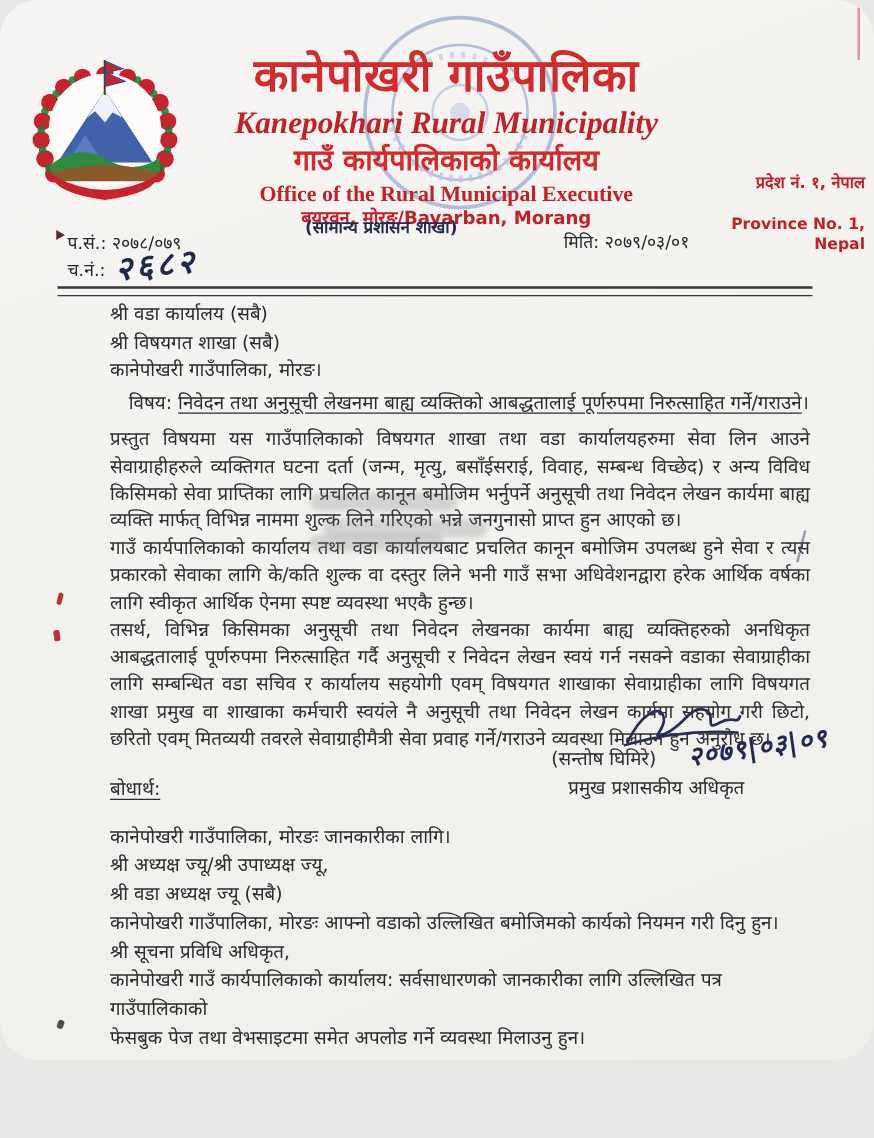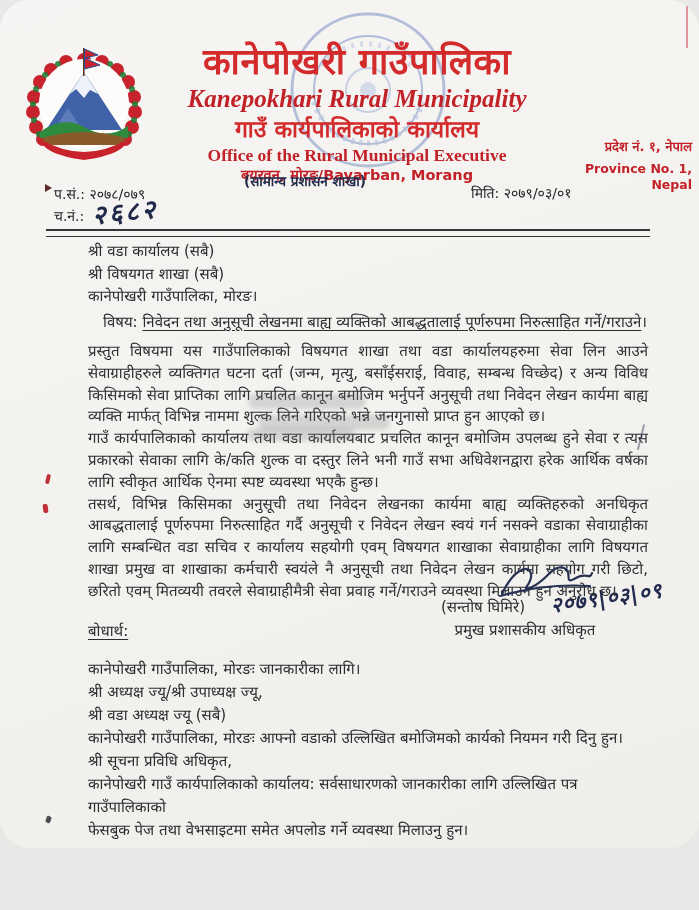--- a/index.html
+++ b/index.html
@@ -14,25 +14,25 @@
   .seal-watermark{position:absolute;left:284px;top:6px;width:168px;height:170px;z-index:1;opacity:.55;}
   .header-center{position:absolute;left:118px;top:40px;width:478px;text-align:center;z-index:3;}
   .t1{font-size:36px;font-weight:bold;color:#d32b2c;line-height:44px;letter-spacing:.5px;}
   .t2{font-family:"Liberation Serif",serif;font-size:25px;font-weight:bold;color:#c22128;line-height:29px;font-style:italic;}
   .t3{font-size:23px;font-weight:bold;color:#d32b2c;line-height:32px;}
   .t4{font-family:"Liberation Serif",serif;font-size:17.5px;font-weight:bold;color:#c22128;line-height:21px;}
   .t5{font-size:14.5px;font-weight:bold;color:#c22128;line-height:19px;}
   .branch-stamp{position:absolute;left:244px;top:172px;font-size:13.5px;font-weight:600;color:#232c4c;z-index:4;white-space:nowrap;}
   .province{position:absolute;left:540px;top:138px;width:152px;text-align:right;z-index:3;}
   .p-np{font-size:13px;font-weight:bold;color:#c22128;line-height:17px;}
-  .p-en{font-size:12.5px;font-weight:bold;color:#c22128;line-height:16px;margin-top:6px;}
+  .p-en{font-size:12.5px;font-weight:bold;color:#c22128;line-height:16px;margin-top:16px;}
   
   .meta{font-size:14px;color:#26262b;}
   .ref-line{position:absolute;left:54px;top:184px;}
-  .date-line{position:absolute;left:471px;top:183px;}
+  .date-line{position:absolute;left:451px;top:183px;}
   .chn-label{position:absolute;left:54px;top:206px;}
   .chn-value{position:absolute;left:92px;top:193px;font-size:26px;font-weight:bold;font-style:italic;
     color:#20294a;transform:rotate(-6deg);letter-spacing:3px;}
   .rule-double{position:absolute;left:46px;top:229px;width:604px;height:5px;
     border-top:2.5px solid #35353a;border-bottom:1.5px solid #35353a;}
   
   .recipients{position:absolute;left:88px;top:240px;font-size:15px;line-height:22.5px;color:#2b2b30;}
   .subject-line{position:absolute;left:103px;top:311px;font-size:15px;color:#2b2b30;white-space:nowrap;}
   .subject-text{text-decoration:underline;text-underline-offset:3px;margin-top:44px;}
   .body-text{position:absolute;left:88px;top:341px;width:560px;font-size:15px;line-height:21.8px;

